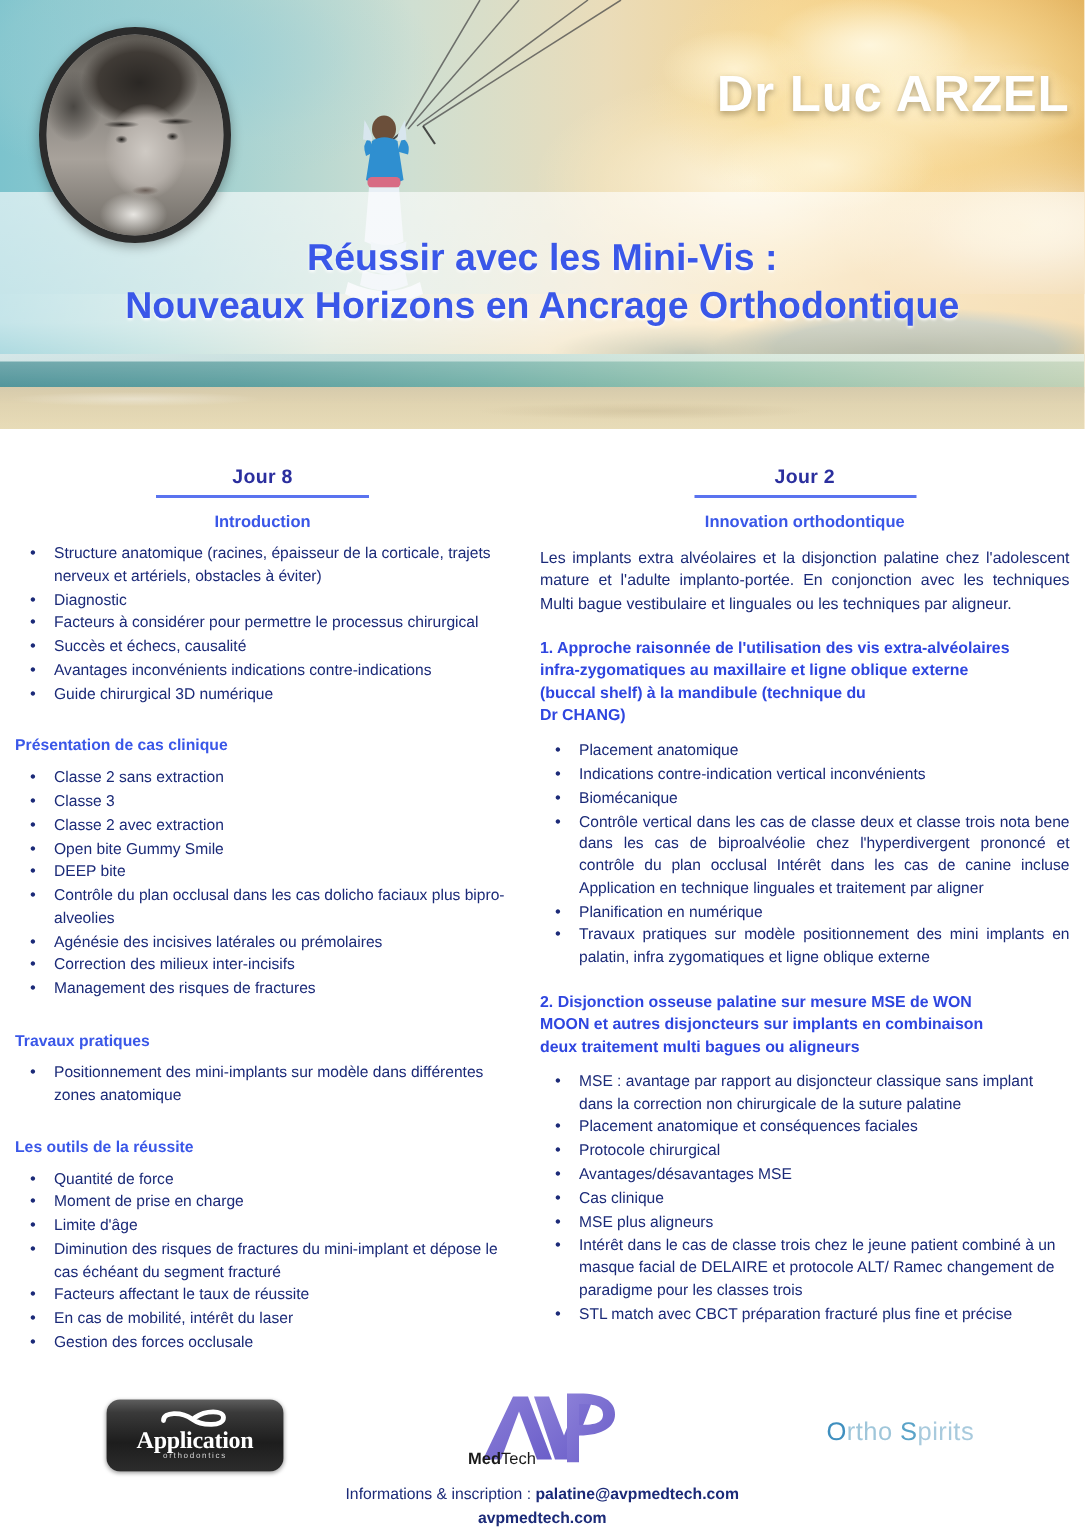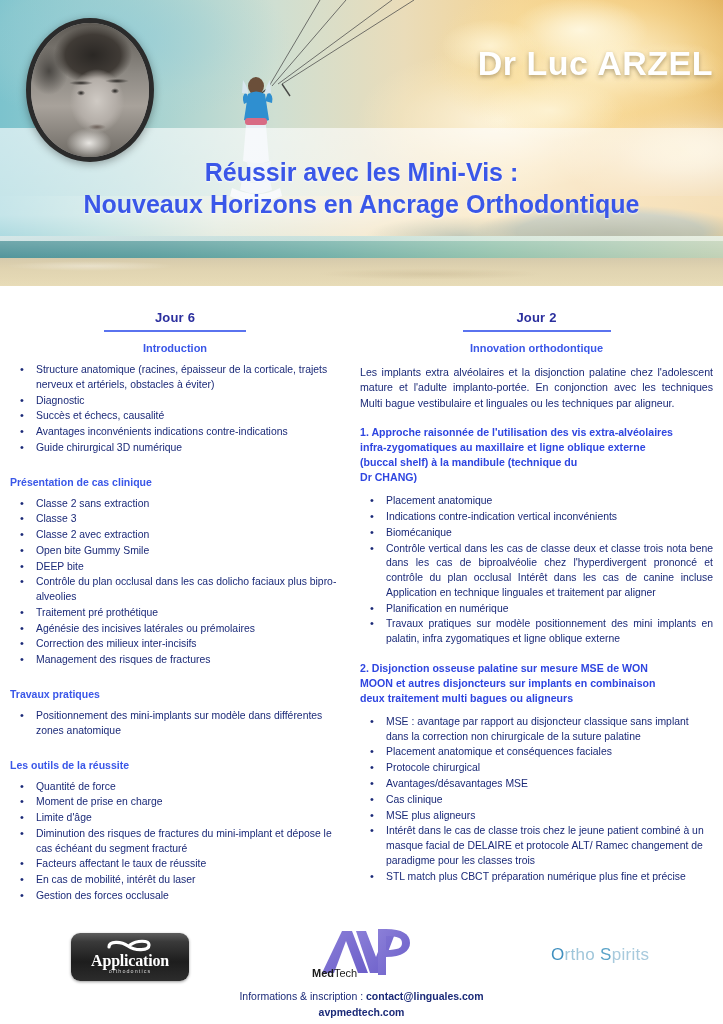--- a/index.html
+++ b/index.html
@@ -271,41 +271,41 @@
 
     <div class="event-title">
       <span class="l2">Réussir avec les Mini-Vis :</span>
       <span class="l2">Nouveaux Horizons en Ancrage Orthodontique</span>
     </div>
   </div>
 
   <div class="content">
 
     <div class="col col-left">
-      <div class="day-title">Jour 6</div>
+      <div class="day-title">Jour 8</div>
       <div class="day-rule"></div>
 
       <div class="sub-title">Introduction</div>
       <ul class="bl">
           <li>Structure anatomique (racines, épaisseur de la corticale, trajets nerveux et artériels, obstacles à éviter)</li>
           <li>Diagnostic</li>
+          <li>Facteurs à considérer pour permettre le processus chirurgical</li>
           <li>Succès et échecs, causalité</li>
           <li>Avantages inconvénients indications contre-indications</li>
           <li>Guide chirurgical 3D numérique</li>
         </ul>
 
       <div class="sec-title">Présentation de cas clinique</div>
       <ul class="bl">
           <li>Classe 2 sans extraction</li>
           <li>Classe 3</li>
           <li>Classe 2 avec extraction</li>
           <li>Open bite Gummy Smile</li>
           <li>DEEP bite</li>
           <li>Contrôle du plan occlusal dans les cas dolicho faciaux plus bipro-alveolies</li>
-          <li>Traitement pré prothétique</li>
           <li>Agénésie des incisives latérales ou prémolaires</li>
           <li>Correction des milieux inter-incisifs</li>
           <li>Management des risques de fractures</li>
         </ul>
 
       <div class="sec-title">Travaux pratiques</div>
       <ul class="bl">
           <li>Positionnement des mini-implants sur modèle dans différentes zones anatomique</li>
         </ul>
 
@@ -350,21 +350,21 @@
         <span class="nowrap-line">deux traitement multi bagues ou aligneurs</span>
       </h3>
       <ul class="bl">
           <li>MSE : avantage par rapport au disjoncteur classique sans implant dans la correction non chirurgicale de la suture palatine</li>
           <li>Placement anatomique et conséquences faciales</li>
           <li>Protocole chirurgical</li>
           <li>Avantages/désavantages MSE</li>
           <li>Cas clinique</li>
           <li>MSE plus aligneurs</li>
           <li>Intérêt dans le cas de classe trois chez le jeune patient combiné à un masque facial de DELAIRE et protocole ALT/ Ramec changement de paradigme pour les classes trois</li>
-          <li>STL match plus CBCT préparation numérique plus fine et précise</li>
+          <li>STL match avec CBCT préparation fracturé plus fine et précise</li>
         </ul>
     </div>
   </div>
 
   <div class="footer">
     <div class="logos">
 
       <div class="logo-bioinfinity">
         <svg class="bi-inf" viewBox="0 0 52 16">
           <path d="M5 9 C5 3, 17 3, 24 8 C31 13, 45 13, 45 7 C45 2, 33 2, 26 7" fill="none" stroke="#ffffff" stroke-width="3.2" stroke-linecap="round"></path>
@@ -386,18 +386,18 @@
           <path d="M62 2 L62 48 L70 48 L70 30 C86 30, 94 24, 94 16 C94 7, 86 2, 70 2 Z
                    M70 9 C82 9, 86 11, 86 16 C86 21, 82 23, 70 23 Z" fill="url(#pg)"></path>
         </svg>
         <div class="avp-sub"><span>Med</span><span class="thin">Tech</span></div>
       </div>
 
       <div class="logo-ortho"><span class="os-a">O</span><span class="os-b">rtho </span><span class="os-c">S</span><span class="os-d">pirits</span></div>
     </div>
 
     <div class="contact">
-      <span>Informations &amp; inscription : </span><b>contact@linguales.com</b>
+      <span>Informations &amp; inscription : </span><b>palatine@avpmedtech.com</b>
       <span class="site">avpmedtech.com</span>
     </div>
   </div>
 
 </div>
 
 </body></html>

